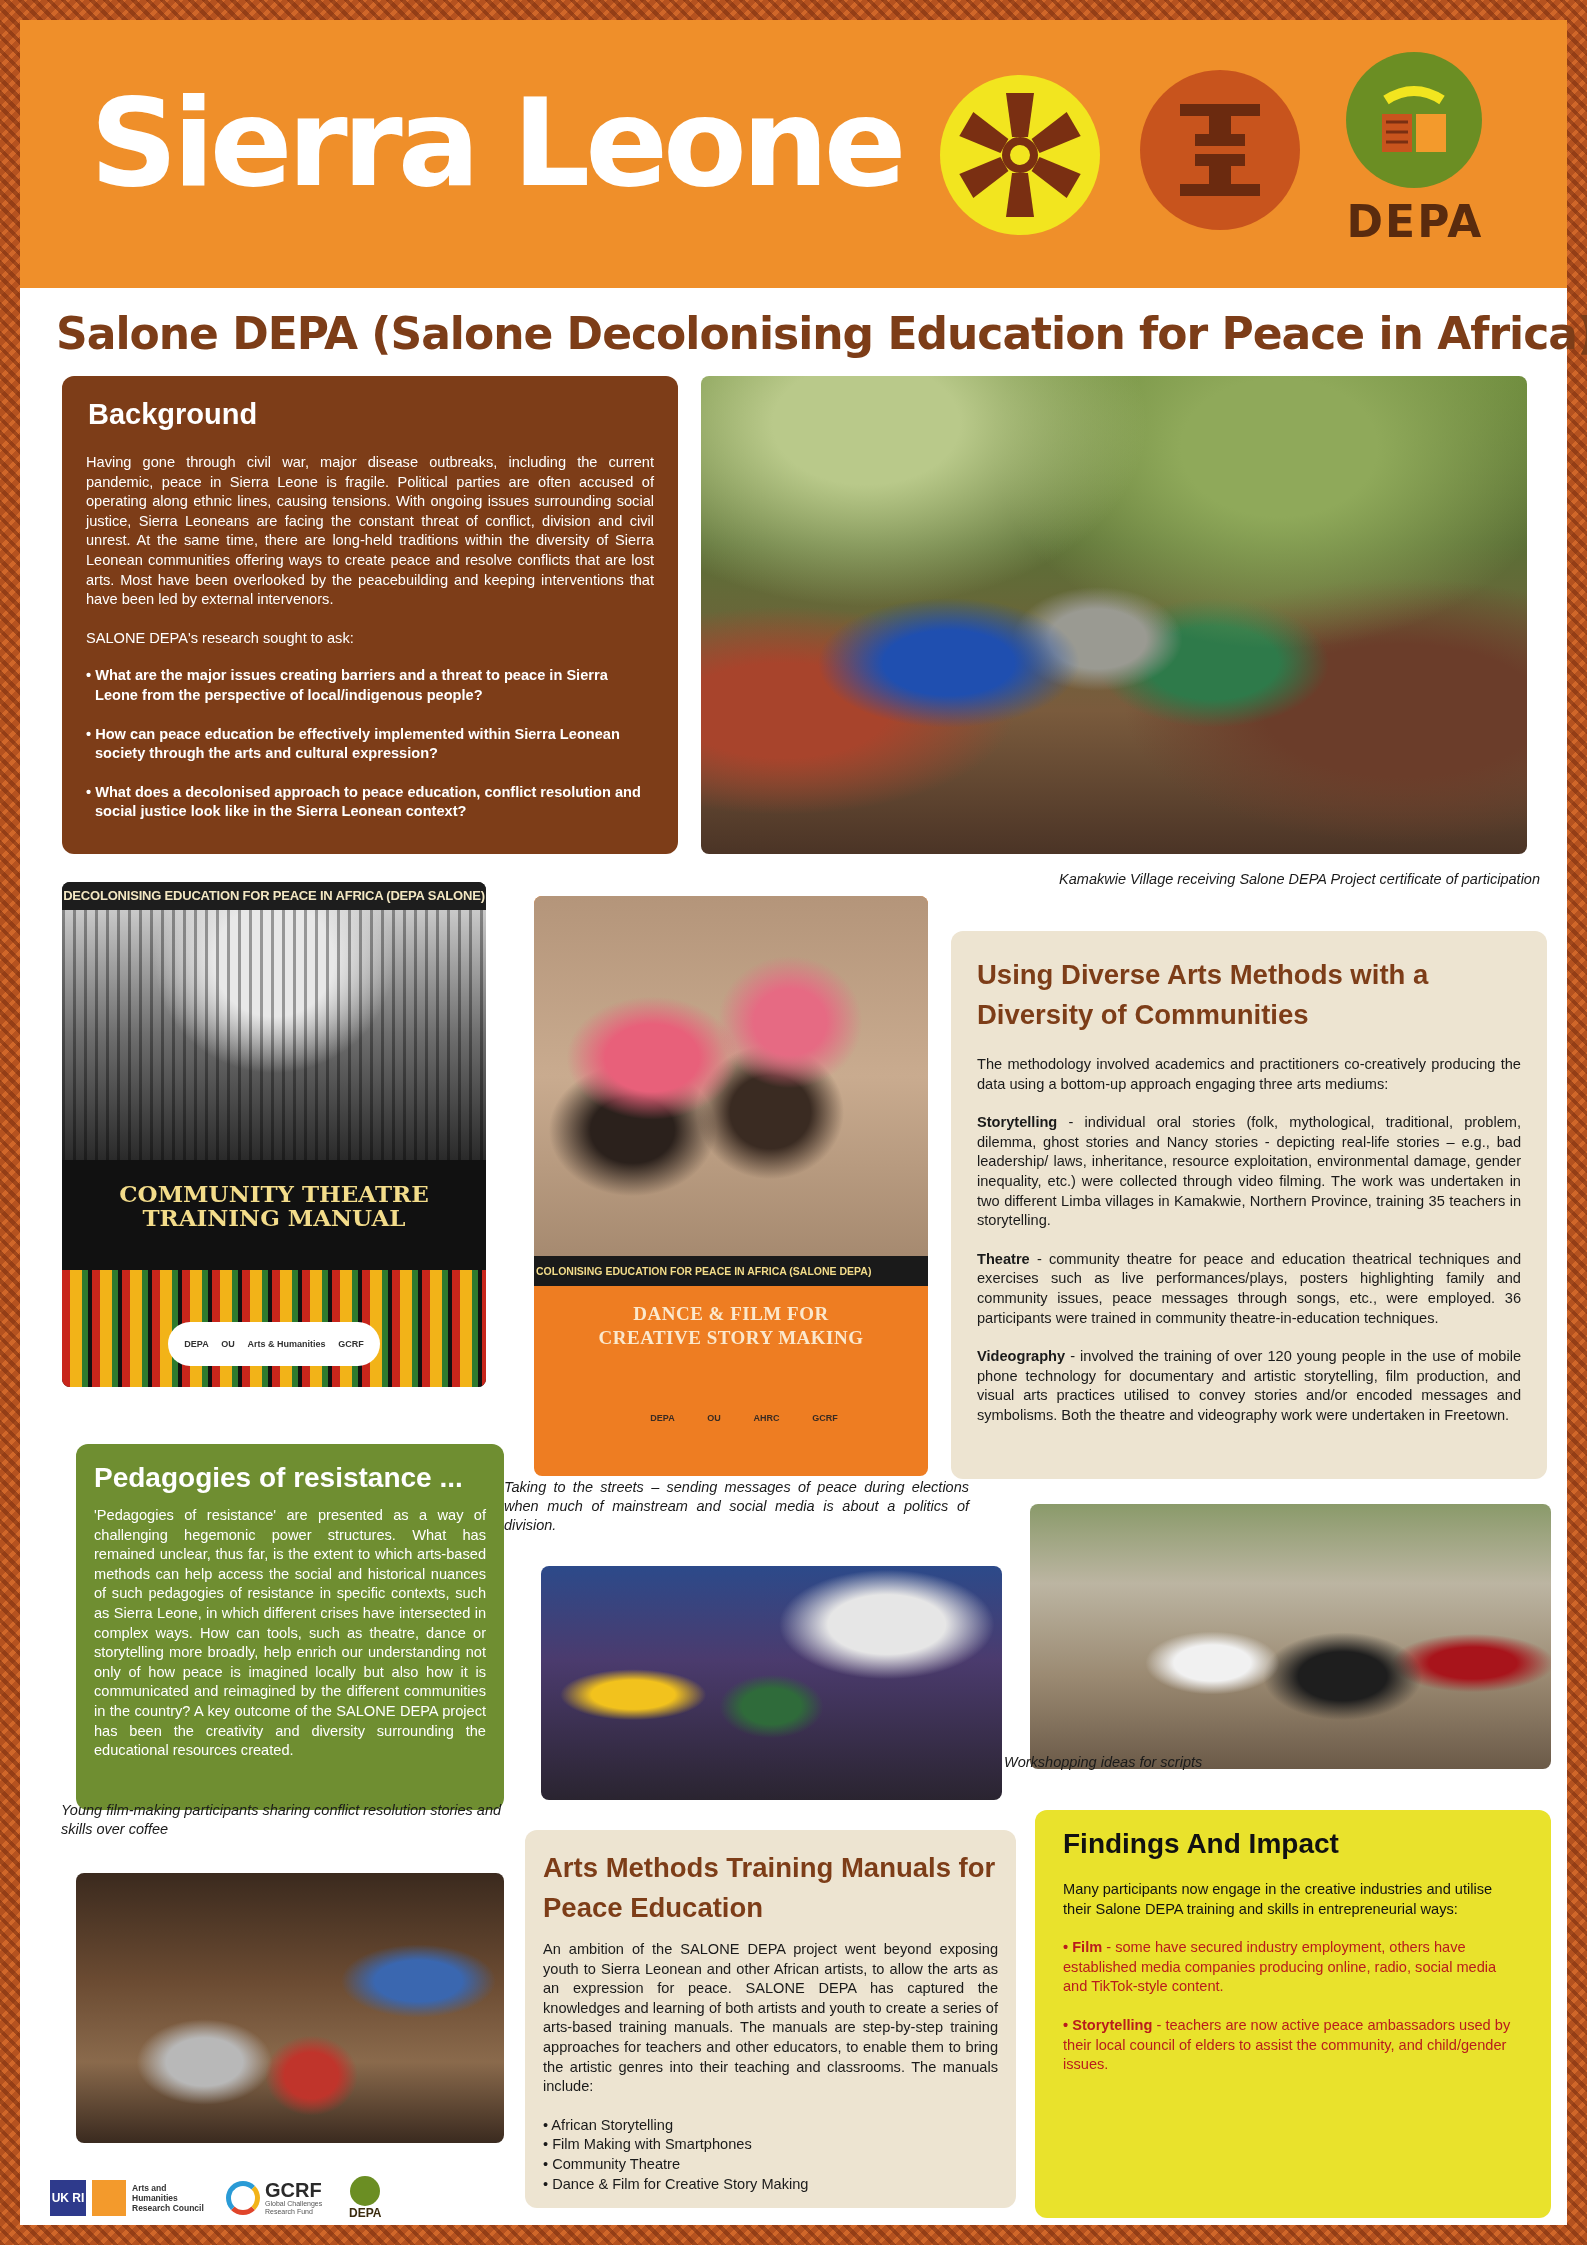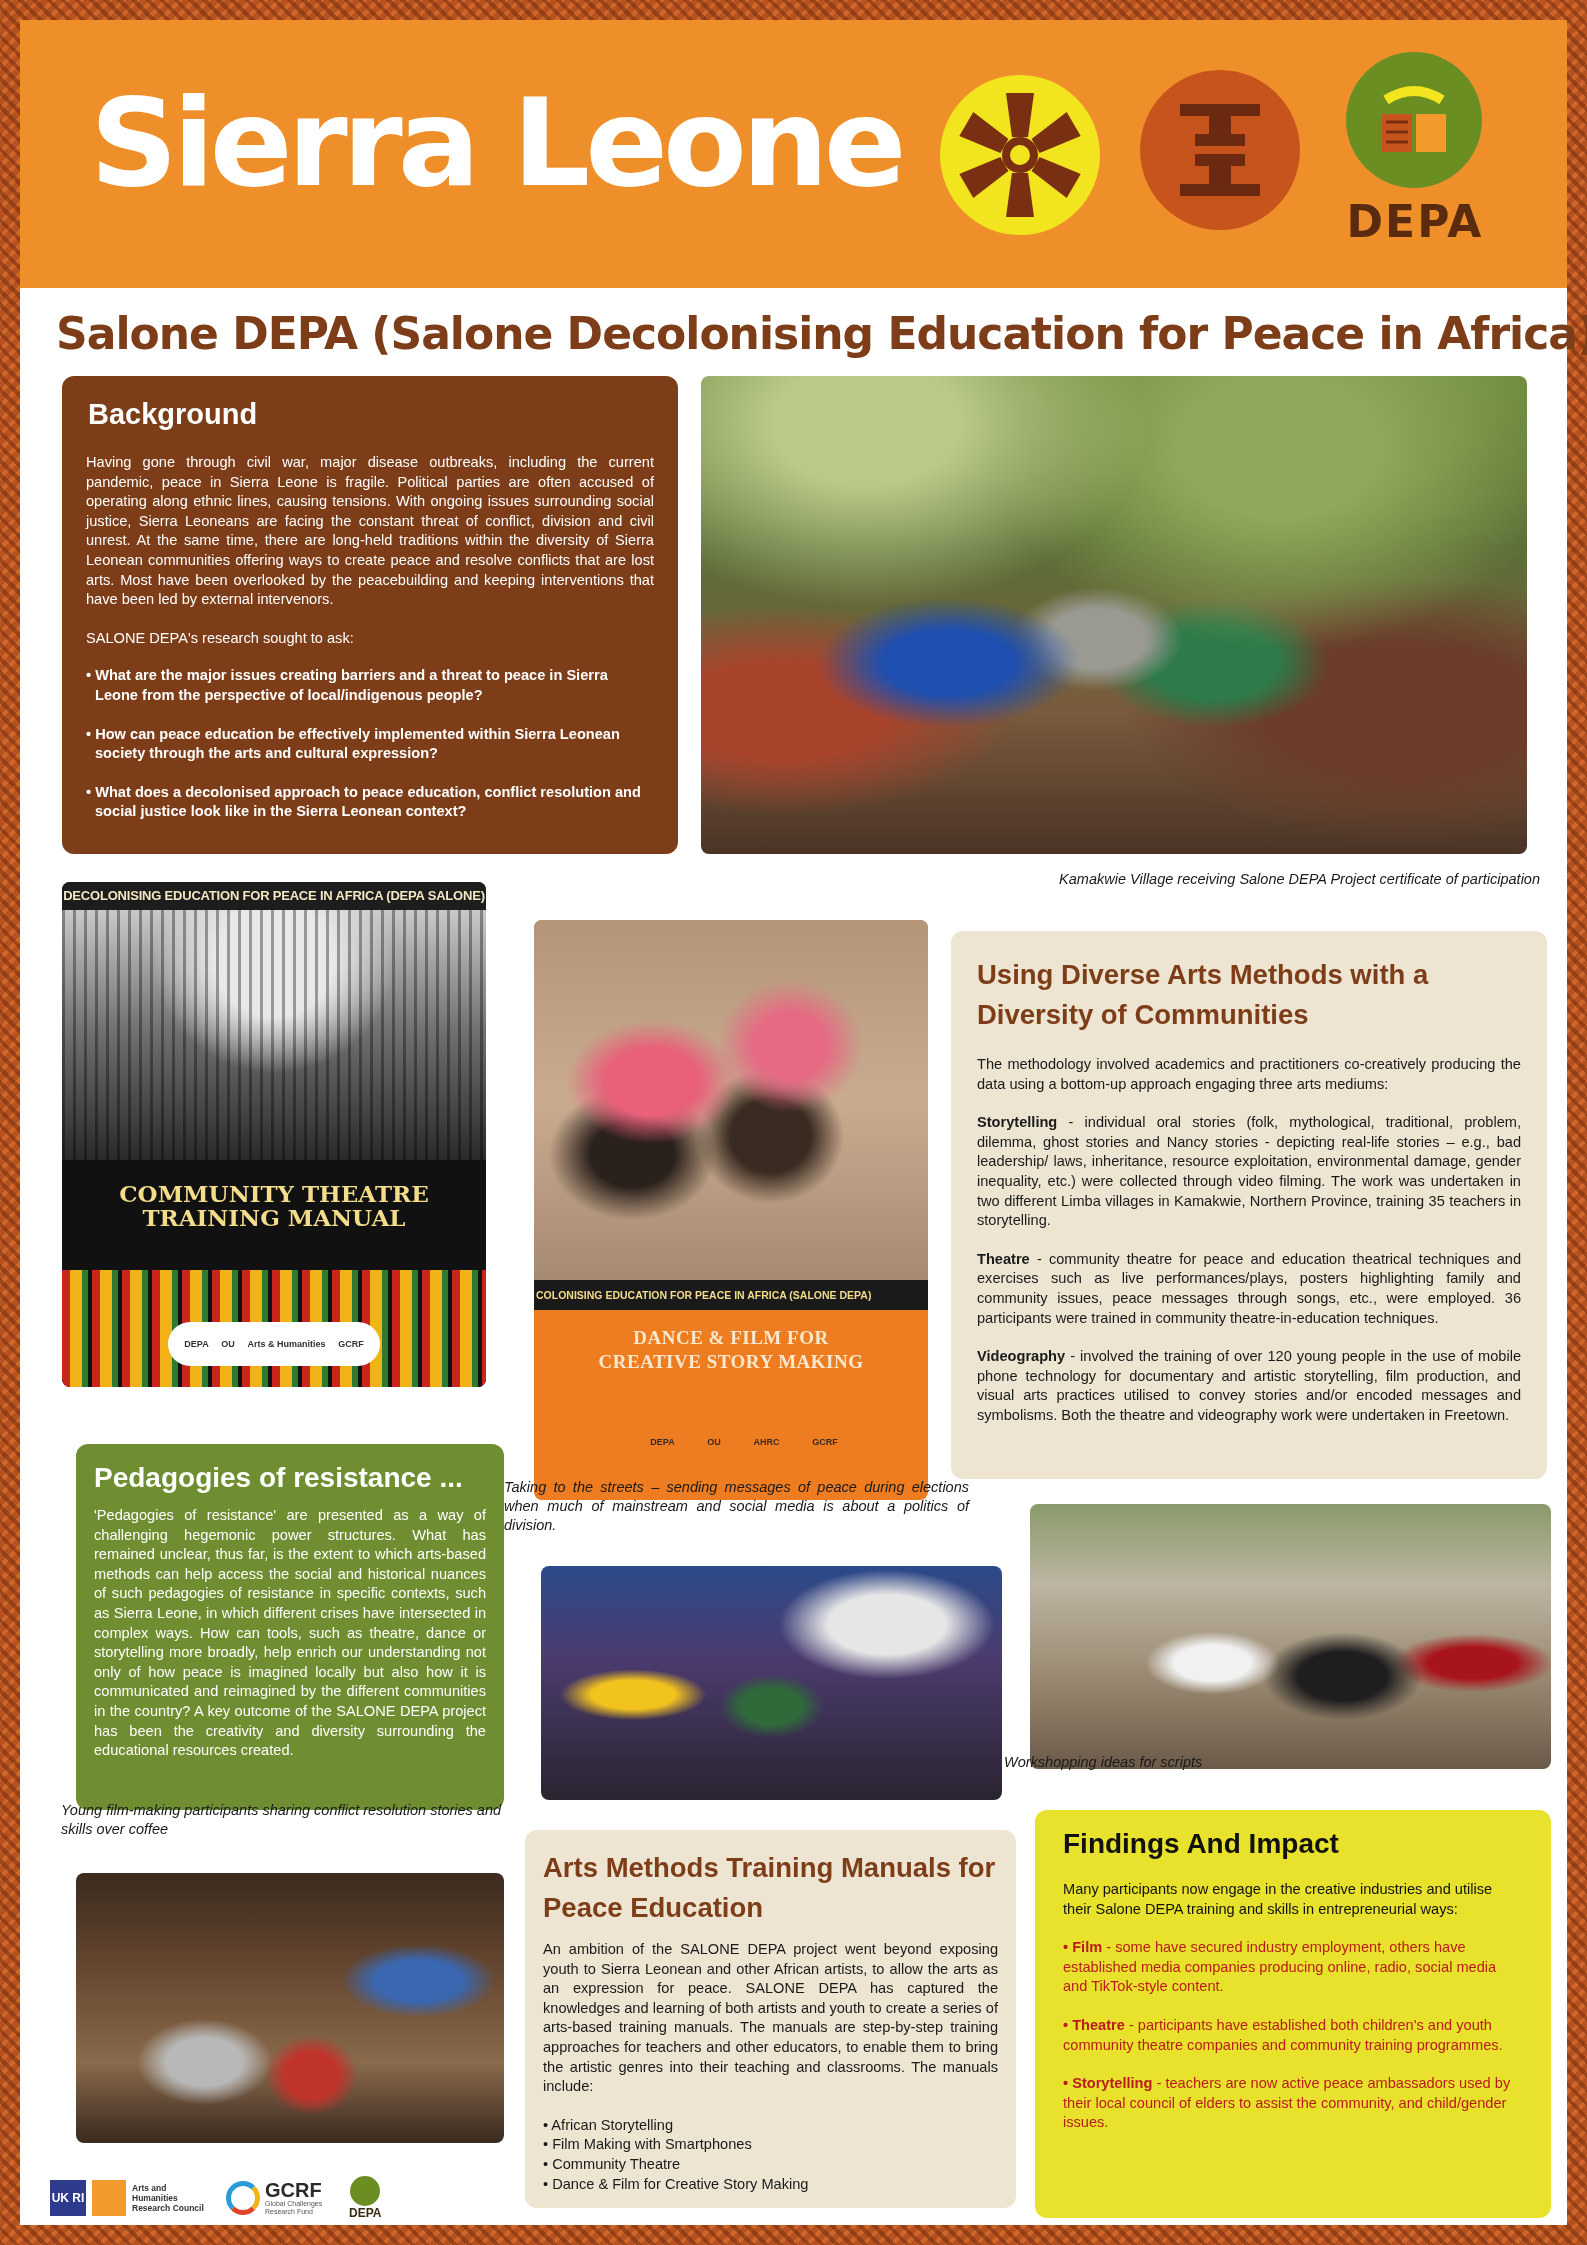--- a/index.html
+++ b/index.html
@@ -113,21 +113,21 @@
     background:
       repeating-linear-gradient(90deg, #c8261b 0 8px, #f2b318 8px 20px, #2e7a2e 20px 26px, #111 26px 30px);
   }
   .manual-cover .logobar {
     position: absolute; left: 106px; top: 440px; width: 212px; height: 44px;
     background: #fff; border-radius: 22px;
     display: flex; align-items: center; justify-content: space-around; padding: 0 10px;
     font-size: 9px; font-weight: 700; color: #333;
   }
   .dance-cover {
-    left: 514px; top: 900px; width: 394px; height: 580px; border-radius: 8px;
+    left: 514px; top: 876px; width: 394px; height: 580px; border-radius: 8px;
     background: #ee7d22;
   }
   .dance-cover .dphoto {
     position: absolute; left: 0; top: 0; width: 100%; height: 360px;
     background:
       radial-gradient(ellipse at 30% 45%, #e8607a 0 12%, transparent 22%),
       radial-gradient(ellipse at 65% 35%, #e66a83 0 10%, transparent 20%),
       radial-gradient(ellipse at 60% 60%, #3a2b22 0 12%, transparent 22%),
       radial-gradient(ellipse at 25% 65%, #2b211c 0 10%, transparent 20%),
       linear-gradient(180deg, #b4957a 0%, #c9ab8f 50%, #a68a70 100%);
@@ -341,21 +341,20 @@
       <li>• Community Theatre</li>
       <li>• Dance &amp; Film for Creative Story Making</li>
     </ul>
   </div>
 
   <div class="card findings-card">
     <h2>Findings And Impact</h2>
     <p>Many participants now engage in the creative industries and utilise their Salone DEPA training and skills in entrepreneurial ways:</p>
     <ul>
       <li><b>• Film</b><span> - some have secured industry employment, others have established media companies producing online, radio, social media and TikTok-style content.</span></li>
-      <li><b>• Theatre</b><span> - participants have established both children's and youth community theatre companies and community training programmes.</span></li>
       <li><b>• Storytelling</b><span> - teachers are now active peace ambassadors used by their local council of elders to assist the community, and child/gender issues.</span></li>
     </ul>
   </div>
 
   <div class="sponsors">
     <div class="sp-ukri">
       <div class="box">UK RI</div>
       <div class="box2"></div>
       <div class="txt" style="width:80px;">Arts and Humanities Research Council</div>
     </div>

